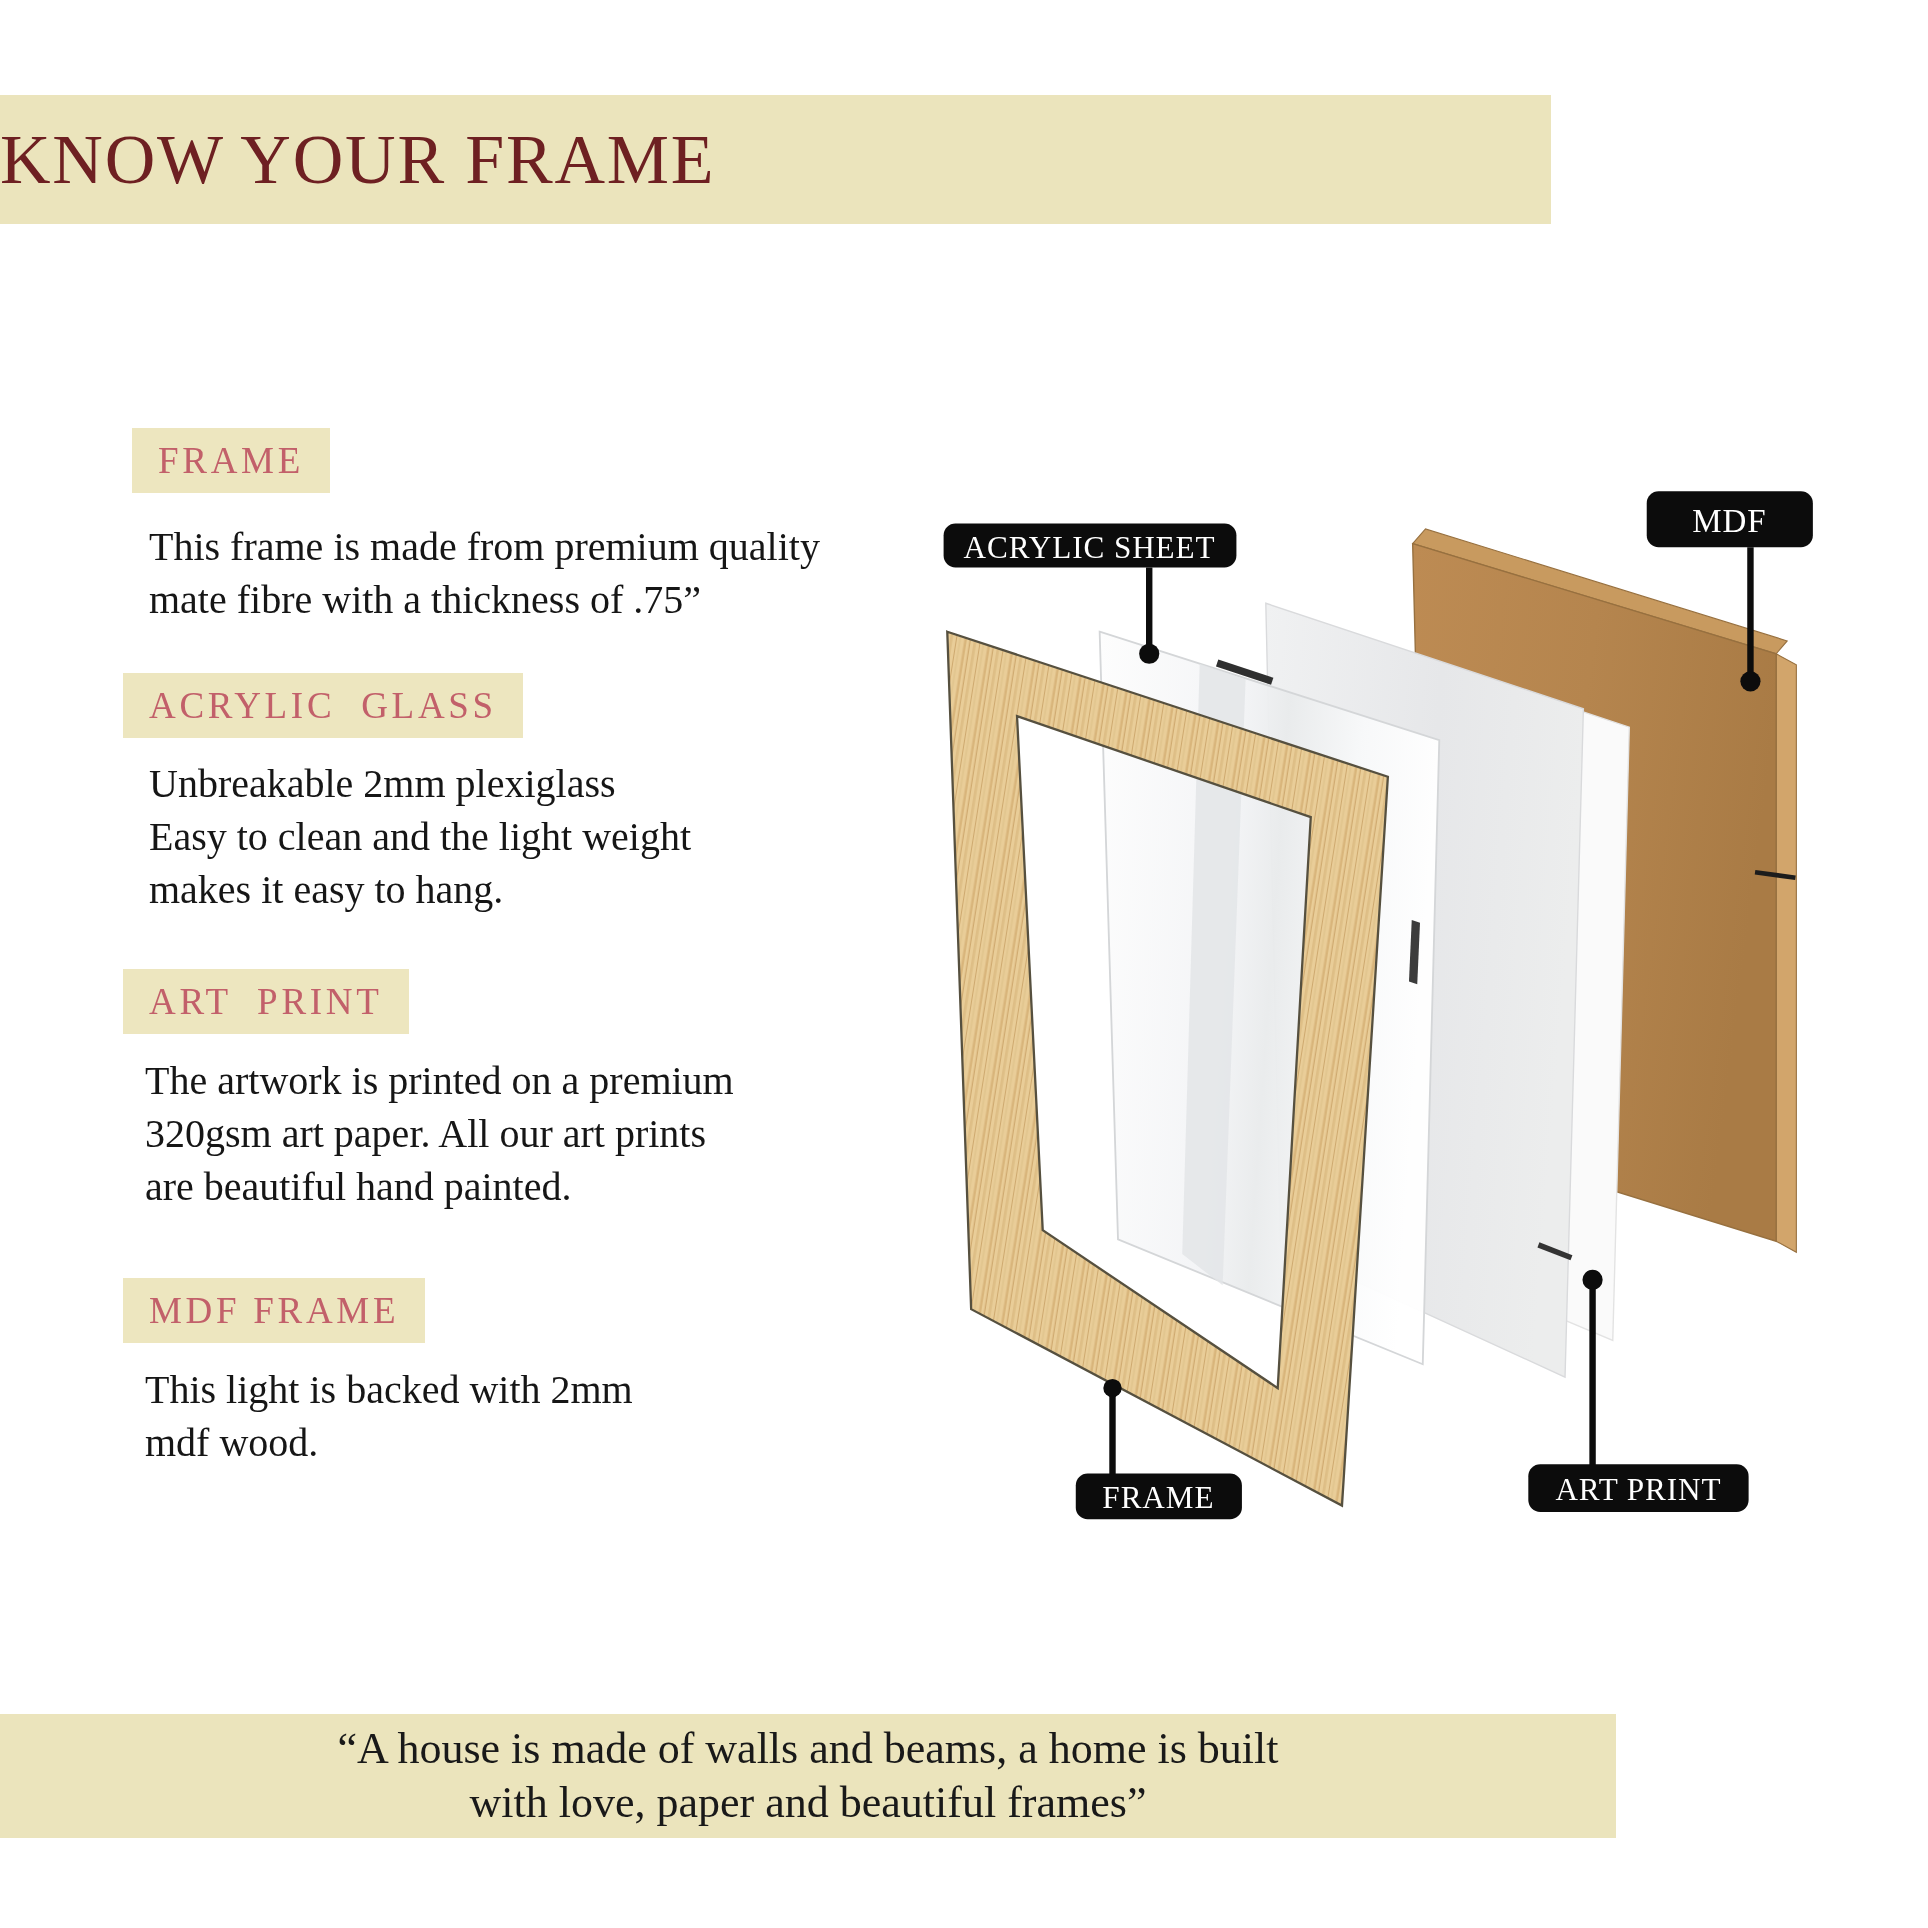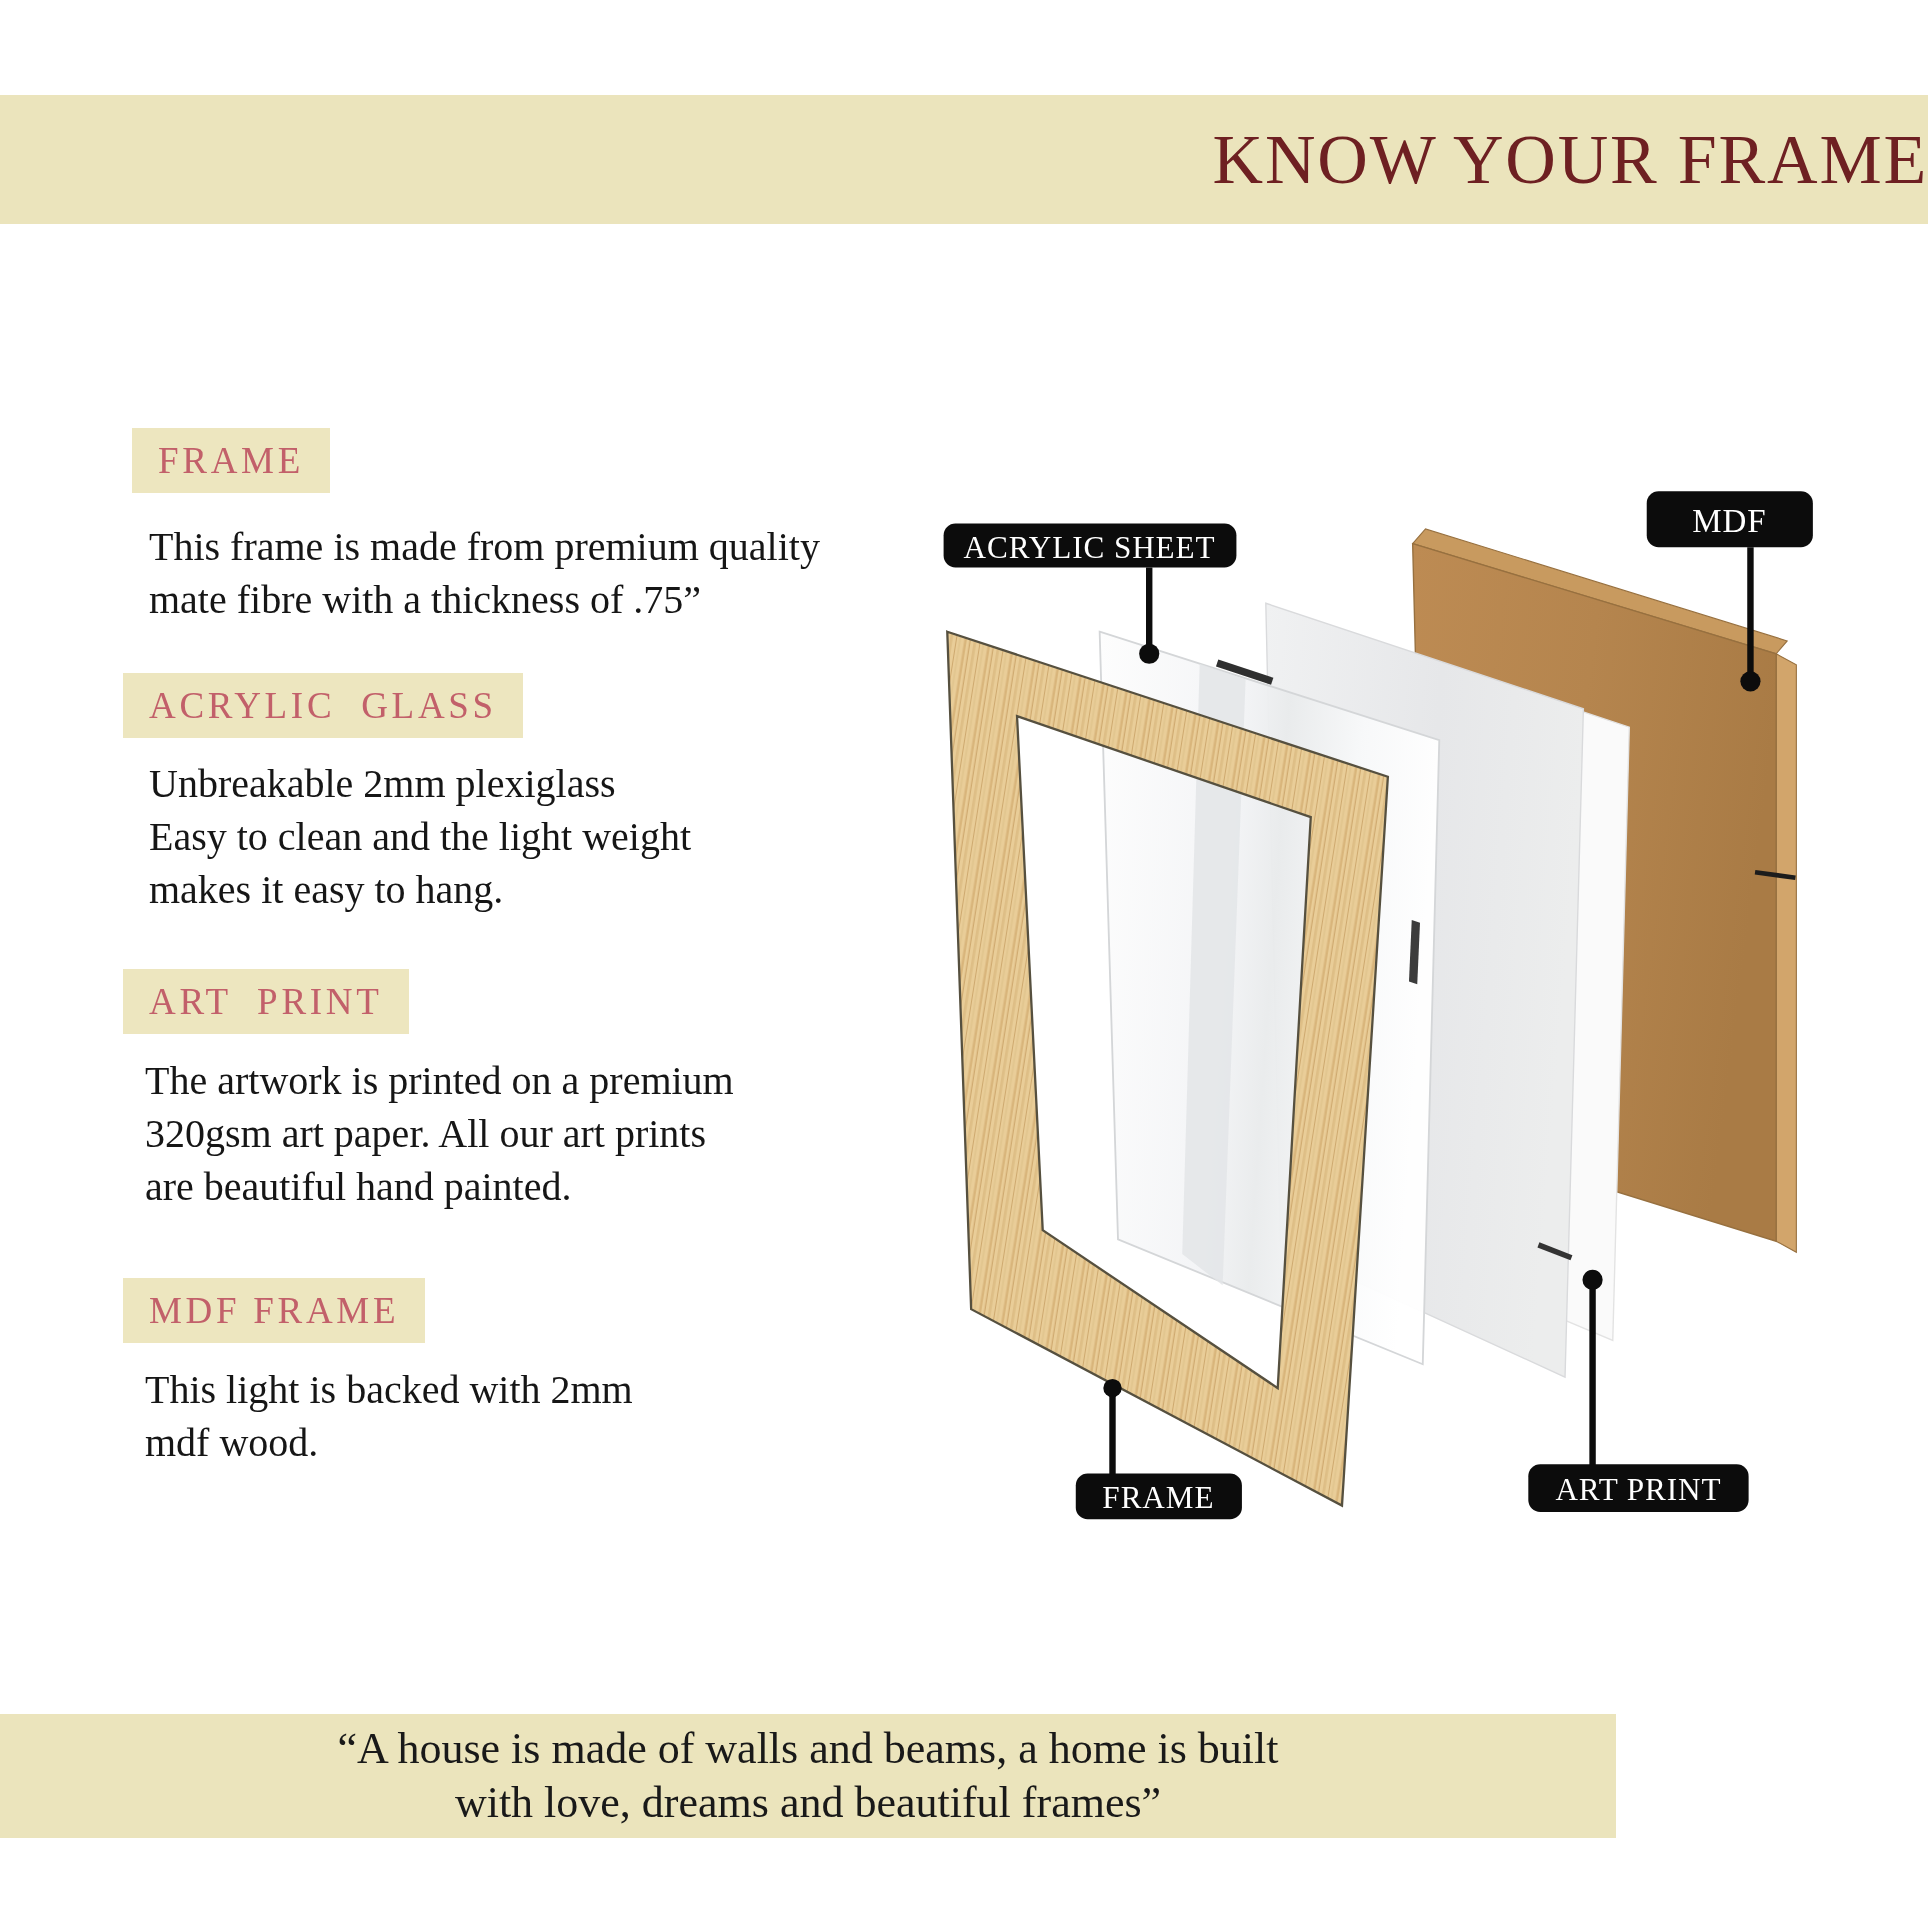--- a/index.html
+++ b/index.html
@@ -1,20 +1,20 @@
 <!DOCTYPE html>
 <html style="font-size:14.7px"><head>
 <meta charset="utf-8">
 <style>
   html,body{margin:0;padding:0;background:#ffffff;}
   .page{position:relative;width:1928px;height:1928px;background:#ffffff;
         font-family:"Liberation Serif",serif;overflow:hidden;}
   
-  .band-top{position:absolute;left:0;top:95px;width:1928px;height:129px;
-            background:#ebe4bc;display:flex;align-items:center;justify-content:flex-end;}
+  .band-top{position:absolute;left:0;top:95px;width:1551px;height:129px;
+            background:#ebe4bc;display:flex;align-items:center;justify-content:flex-start;}
   .title{font-size:70px;color:#6e2022;letter-spacing:1.8px;font-weight:normal;white-space:pre;}
   
   .chip{position:absolute;background:#ede6bf;color:#c2606a;font-size:37px;
         letter-spacing:3.7px;height:65px;line-height:65px;padding:0 26px;white-space:pre;}
   .chip-frame{left:132px;top:428px;}
   .chip-acrylic{left:123px;top:673px;text-align:right;}
   .chip-art{left:123px;top:969px;}
   .chip-mdf{left:123px;top:1278px;}
   
   .body-text{position:absolute;color:#161616;font-size:40px;line-height:53px;
@@ -138,17 +138,17 @@
     <g>
       <line x1="1735" y1="1394" x2="1735" y2="1598" stroke="#0c0c0c" stroke-width="7"></line>
       <circle cx="1735" cy="1394" r="11" fill="#0c0c0c"></circle>
       <rect x="1665" y="1595" width="240" height="52" rx="13" fill="#0c0c0c"></rect>
       <text class="pill-text" x="1785" y="1622" font-size="34" text-anchor="middle" dominant-baseline="central">ART PRINT</text>
     </g>
   </svg>
 
   <div class="band-bottom">
     <div class="quote">“A house is made of walls and beams, a home is built</div>
-    <div class="quote">with love, dreams and beautiful frames”</div>
+    <div class="quote">with love, paper and beautiful frames”</div>
   </div>
 
 </div>
 
 
 </body></html>

